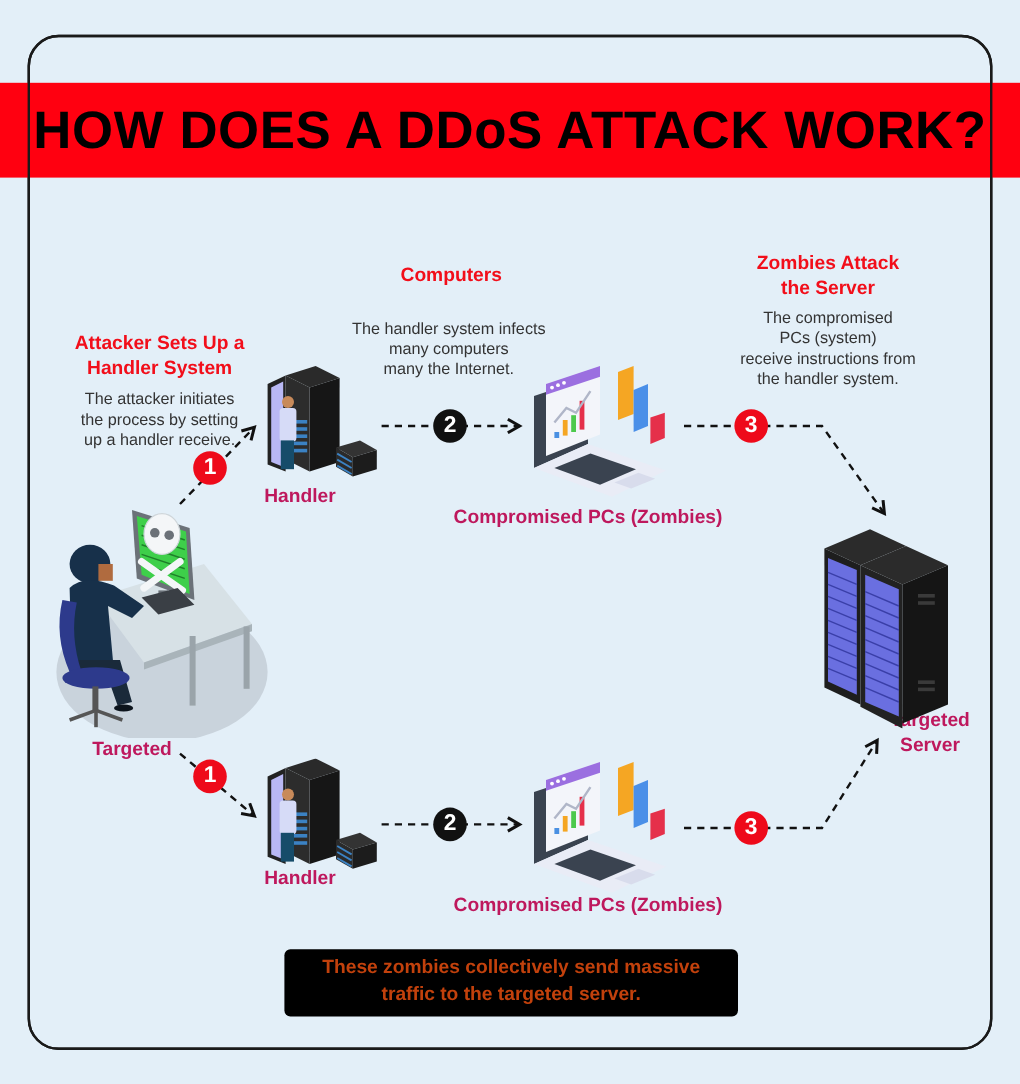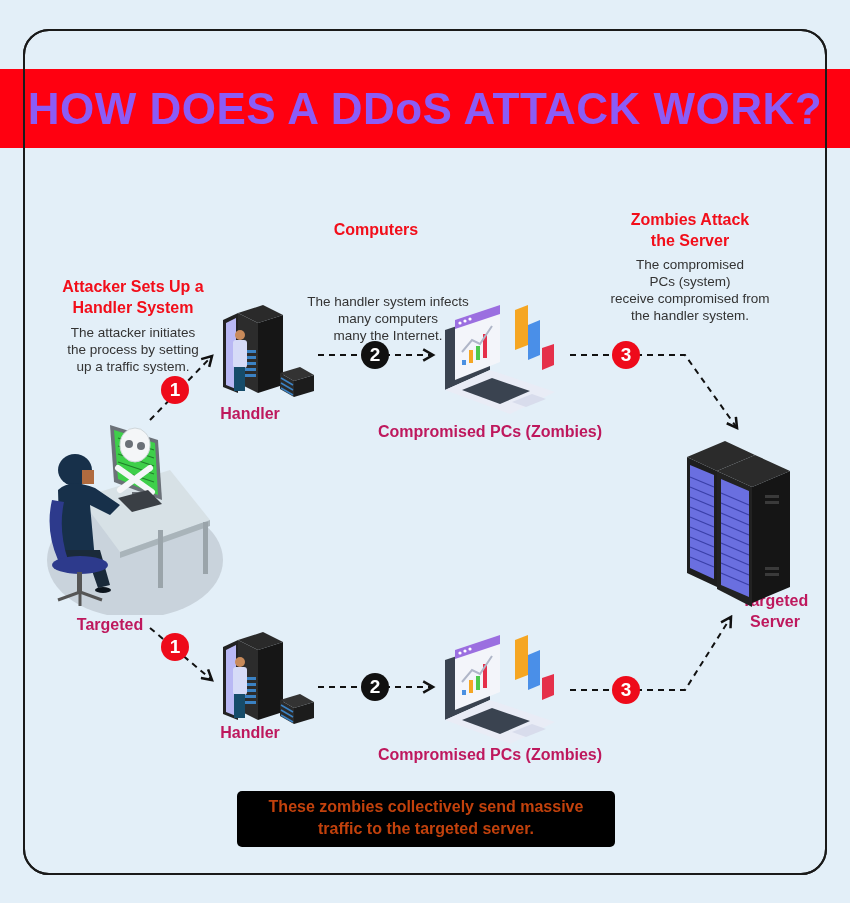--- a/index.html
+++ b/index.html
@@ -4,21 +4,21 @@
 <style>
   html, body { margin:0; padding:0; }
   body { width:850px; height:903px; background:#E3EFF8; position:relative; overflow:hidden;
          font-family:"Liberation Sans", "DejaVu Sans", sans-serif; }
   .frame { position:absolute; left:23px; top:29px; width:804px; height:846px;
            border:2px solid #1a1a1a; border-radius:26px; box-sizing:border-box; }
   .banner { position:absolute; left:0; top:69px; width:850px; height:79px; background:#FF0010; }
   .frame-over { position:absolute; left:23px; top:29px; width:804px; height:846px;
            border:2px solid #1a1a1a; border-radius:26px; box-sizing:border-box; pointer-events:none; }
   .title { position:absolute; left:0; top:69px; width:850px; height:79px; line-height:79px;
-           text-align:center; color:#8b5cf6; font-weight:bold; font-size:44px; letter-spacing:0.5px; }
+           text-align:center; color:#000000; font-weight:bold; font-size:44px; letter-spacing:0.5px; }
   .heading { position:absolute; color:#F20E1A; font-weight:bold; font-size:16px; text-align:center; line-height:21px; }
   .desc { position:absolute; color:#333; font-size:13.5px; text-align:center; line-height:17px; }
   .label { position:absolute; color:#be185d; font-weight:bold; font-size:16px; text-align:center; }
   .badge { position:absolute; width:28px; height:28px; border-radius:50%; color:#fff; font-weight:bold;
            font-size:19px; line-height:28px; text-align:center; }
   .badge.red { background:#EE0A1A; }
   .badge.black { background:#111; }
   .note { position:absolute; left:237px; top:791px; width:378px; height:56px; background:#000; border-radius:5px;
           color:#c2410c; font-weight:bold; font-size:16px; text-align:center; line-height:22px; padding-top:5px; box-sizing:border-box; }
   svg.arrows { position:absolute; left:0; top:0; }
@@ -32,40 +32,40 @@
 <div class="frame-over"></div>
 <div class="title">HOW DOES A DDoS ATTACK WORK?</div>
 
 <div class="heading" style="left:28px; top:276px; width:210px;">
   <div>Attacker Sets Up a</div>
   <div>Handler System</div>
 </div>
 <div class="desc" style="left:28px; top:324px; width:210px;">
   <div>The attacker initiates</div>
   <div>the process by setting</div>
-  <div>up a traffic system.</div>
+  <div>up a handler receive.</div>
 </div>
 
 <div class="heading" style="left:266px; top:219px; width:220px;">
   <div>Computers</div>
 </div>
-<div class="desc" style="left:278px; top:265px; width:220px;margin-top:28px;">
+<div class="desc" style="left:264px; top:265px; width:220px;">
   <div>The handler system infects</div>
   <div>many computers</div>
   <div>many the Internet.</div>
 </div>
 
 <div class="heading" style="left:580px; top:209px; width:220px;">
   <div>Zombies Attack</div>
   <div>the Server</div>
 </div>
 <div class="desc" style="left:580px; top:256px; width:220px;text-align:center;">
   <div>The compromised</div>
   <div>PCs (system)</div>
-  <div>receive compromised from</div>
+  <div>receive instructions from</div>
   <div>the handler system.</div>
 </div>
 
 <svg class="arrows" width="850" height="903">
   <defs>
     <marker id="ah" viewBox="0 0 10 10" refX="8" refY="5" markerWidth="7" markerHeight="7" orient="auto">
       <path d="M1,1 L8,5 L1,9" fill="none" stroke="#111" stroke-width="1.8"></path>
     </marker>
   </defs>
   <g stroke="#111" stroke-width="2" stroke-dasharray="6,5" fill="none">

